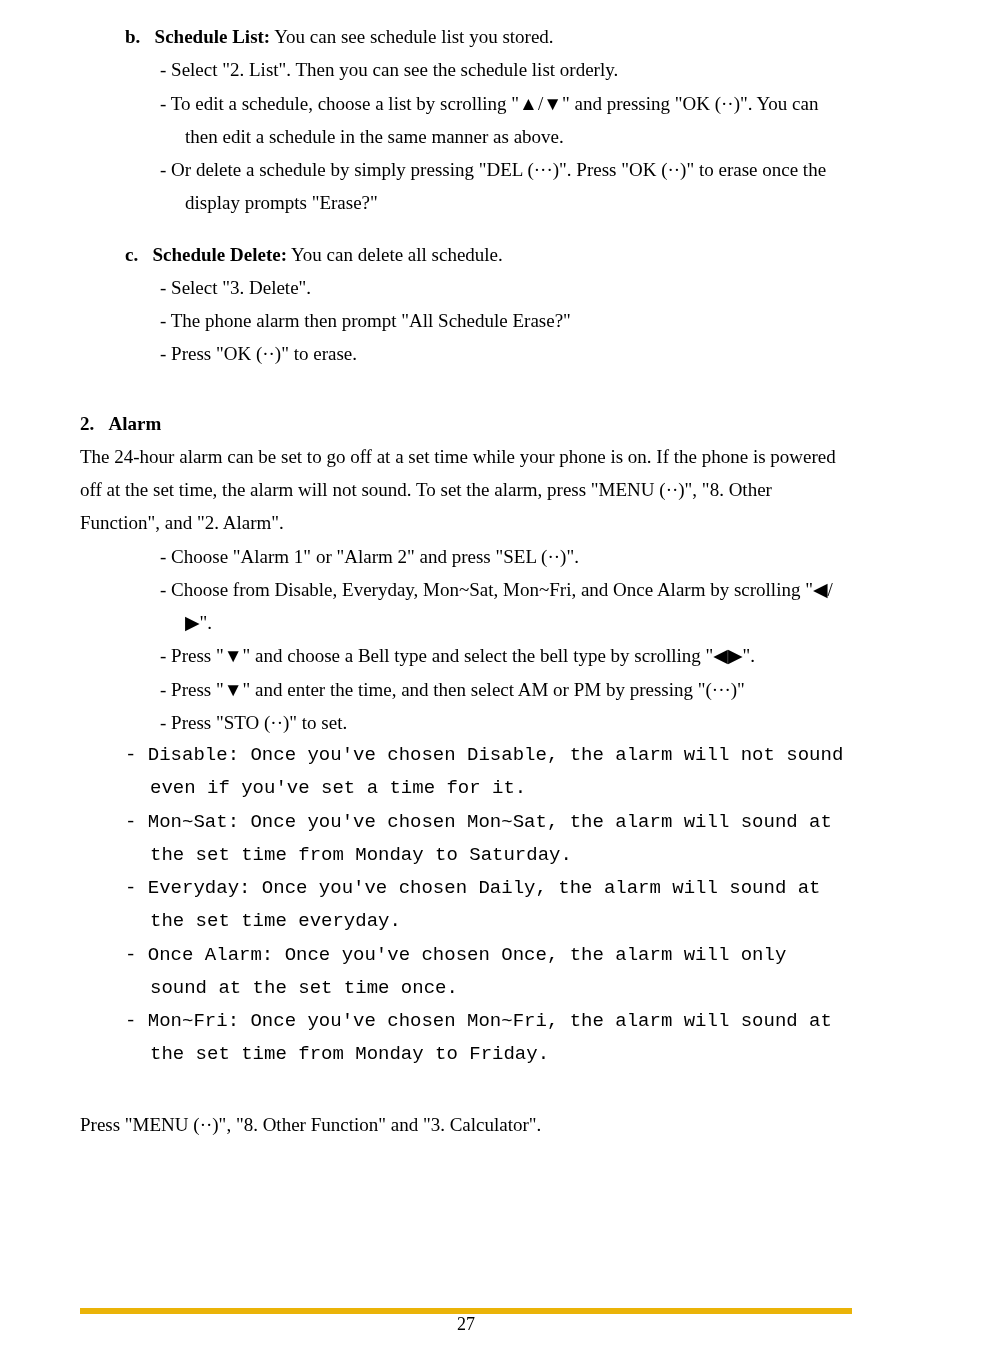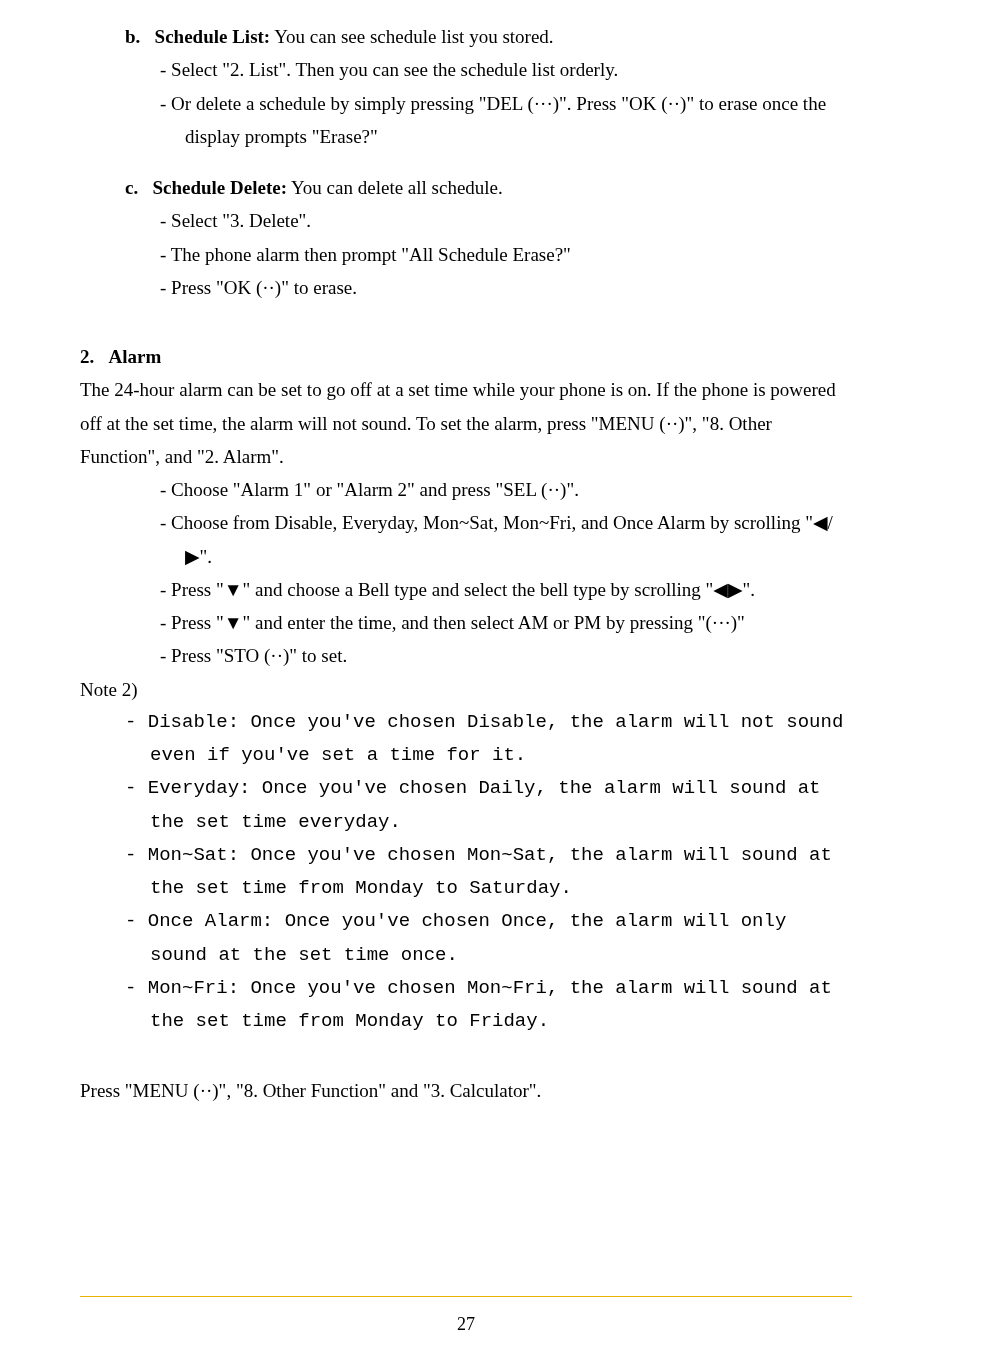--- a/index.html
+++ b/index.html
@@ -32,34 +32,35 @@
     font-family: Liberation Mono, monospace;
   }
   .bold { font-weight: bold; }
   .spacer { height: 18px; }
   .footer {
     position: absolute;
     bottom: 18px;
     left: 80px;
     right: 80px;
     text-align: center;
-    border-top: 1px solid #eab308;
-    padding-top: 17px;
+    border-top: 6px solid #eab308;
+    padding-top: 0;
     font-size: 18px;
   }
 </style>
 </head>
 <body>
 
 <div class="page">
 
   <p class="line indent1">
     <span class="bold"><span>b.</span>&nbsp;&nbsp;&nbsp;<span>Schedule List:</span></span><span> You can see schedule list you stored.</span>
   </p>
   <p class="line hang"><span>-    </span><span>Select "2. List". Then you can see the schedule list orderly.</span></p>
+  <p class="line hang"><span>-    </span><span>To edit a schedule, choose a list by scrolling "▲/▼" and pressing "OK (··)". You can then edit a schedule in the same manner as above.</span></p>
   <p class="line hang"><span>-    </span><span>Or delete a schedule by simply pressing "DEL (···)".    Press "OK (··)" to erase once the display prompts "Erase?"</span></p>
 
   <div class="spacer"></div>
 
   <p class="line indent1">
     <span class="bold"><span>c.</span>&nbsp;&nbsp;&nbsp;<span>Schedule Delete:</span></span><span> You can delete all schedule.</span>
   </p>
   <p class="line hang"><span>-    </span><span>Select "3. Delete".</span></p>
   <p class="line hang"><span>-    </span><span>The phone alarm then prompt "All Schedule Erase?"</span></p>
   <p class="line hang"><span>-    </span><span>Press "OK (··)" to erase.</span></p>
@@ -71,25 +72,24 @@
     <span class="bold"><span>2.</span>&nbsp;&nbsp;&nbsp;<span>Alarm</span></span>
   </p>
   <p class="line">The 24-hour alarm can be set to go off at a set time while your phone is on. If the phone is powered off at the set time, the alarm will not sound. To set the alarm, press "MENU (··)", "8. Other Function", and "2. Alarm".</p>
 
   <p class="line hang"><span>-    </span><span>Choose "Alarm 1" or "Alarm 2" and press "SEL (··)".</span></p>
   <p class="line hang"><span>-    </span><span>Choose from Disable, Everyday, Mon~Sat, Mon~Fri, and Once Alarm by scrolling "◀/▶".</span></p>
   <p class="line hang"><span>-    </span><span>Press "▼" and choose a Bell type and select the bell type by scrolling "◀▶".</span></p>
   <p class="line hang"><span>-    </span><span>Press "▼" and enter the time, and then select AM or PM by pressing "(···)"</span></p>
   <p class="line hang"><span>-    </span><span>Press "STO (··)" to set.</span></p>
 
-  <p class="line">Note 2)</p>
 
   <p class="line hang-ol"><span>-    </span><span>Disable: Once you've chosen Disable, the alarm will not sound even if you've set a time for it.</span></p>
+  <p class="line hang-ol"><span>-    </span><span>Mon~Sat: Once you've chosen Mon~Sat, the alarm will sound at the set time from Monday to Saturday.</span></p>
   <p class="line hang-ol"><span>-    </span><span>Everyday: Once you've chosen Daily, the alarm will sound at the set time everyday.</span></p>
-  <p class="line hang-ol"><span>-    </span><span>Mon~Sat: Once you've chosen Mon~Sat, the alarm will sound at the set time from Monday to Saturday.</span></p>
   <p class="line hang-ol"><span>-    </span><span>Once Alarm: Once you've chosen Once, the alarm will only sound at the set time once.</span></p>
   <p class="line hang-ol"><span>-    </span><span>Mon~Fri: Once you've chosen Mon~Fri, the alarm will sound at the set time from Monday to Friday.</span></p>
 
   <div class="spacer"></div>
   <div class="spacer"></div>
 
   <p class="line">Press "MENU (··)", "8. Other Function" and "3. Calculator".</p>
 
   <div class="footer">
     <span>27</span>

